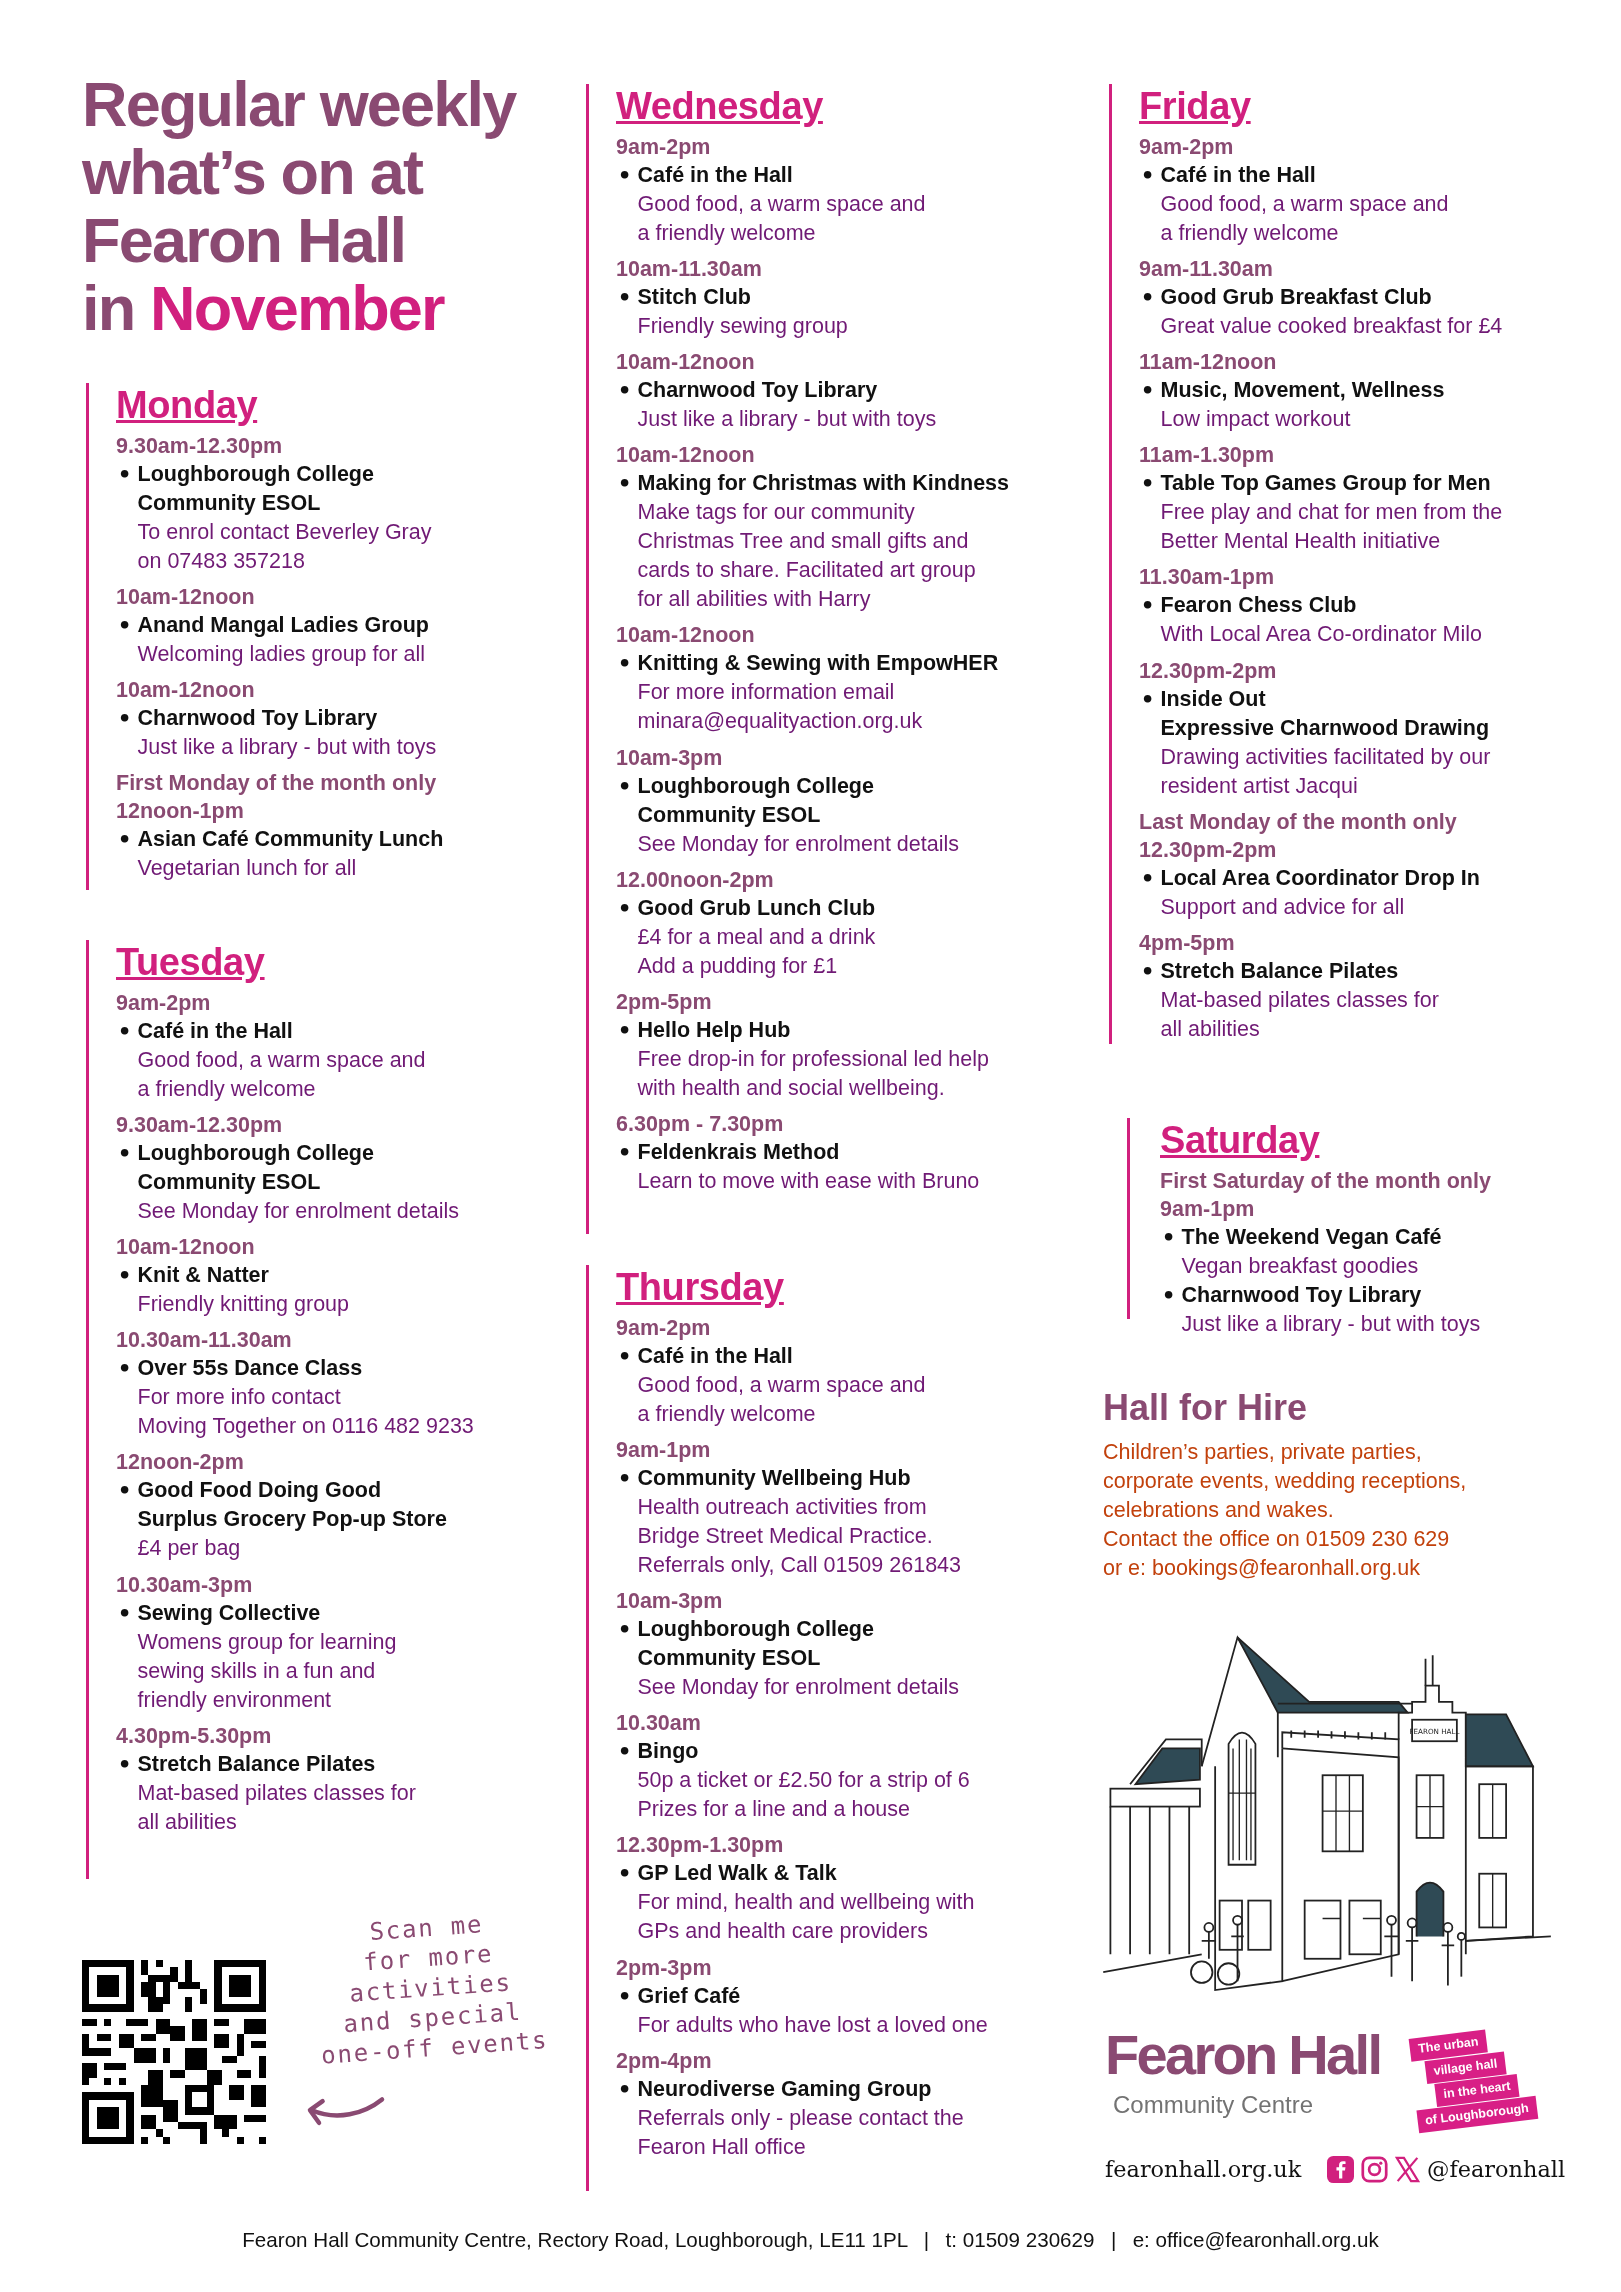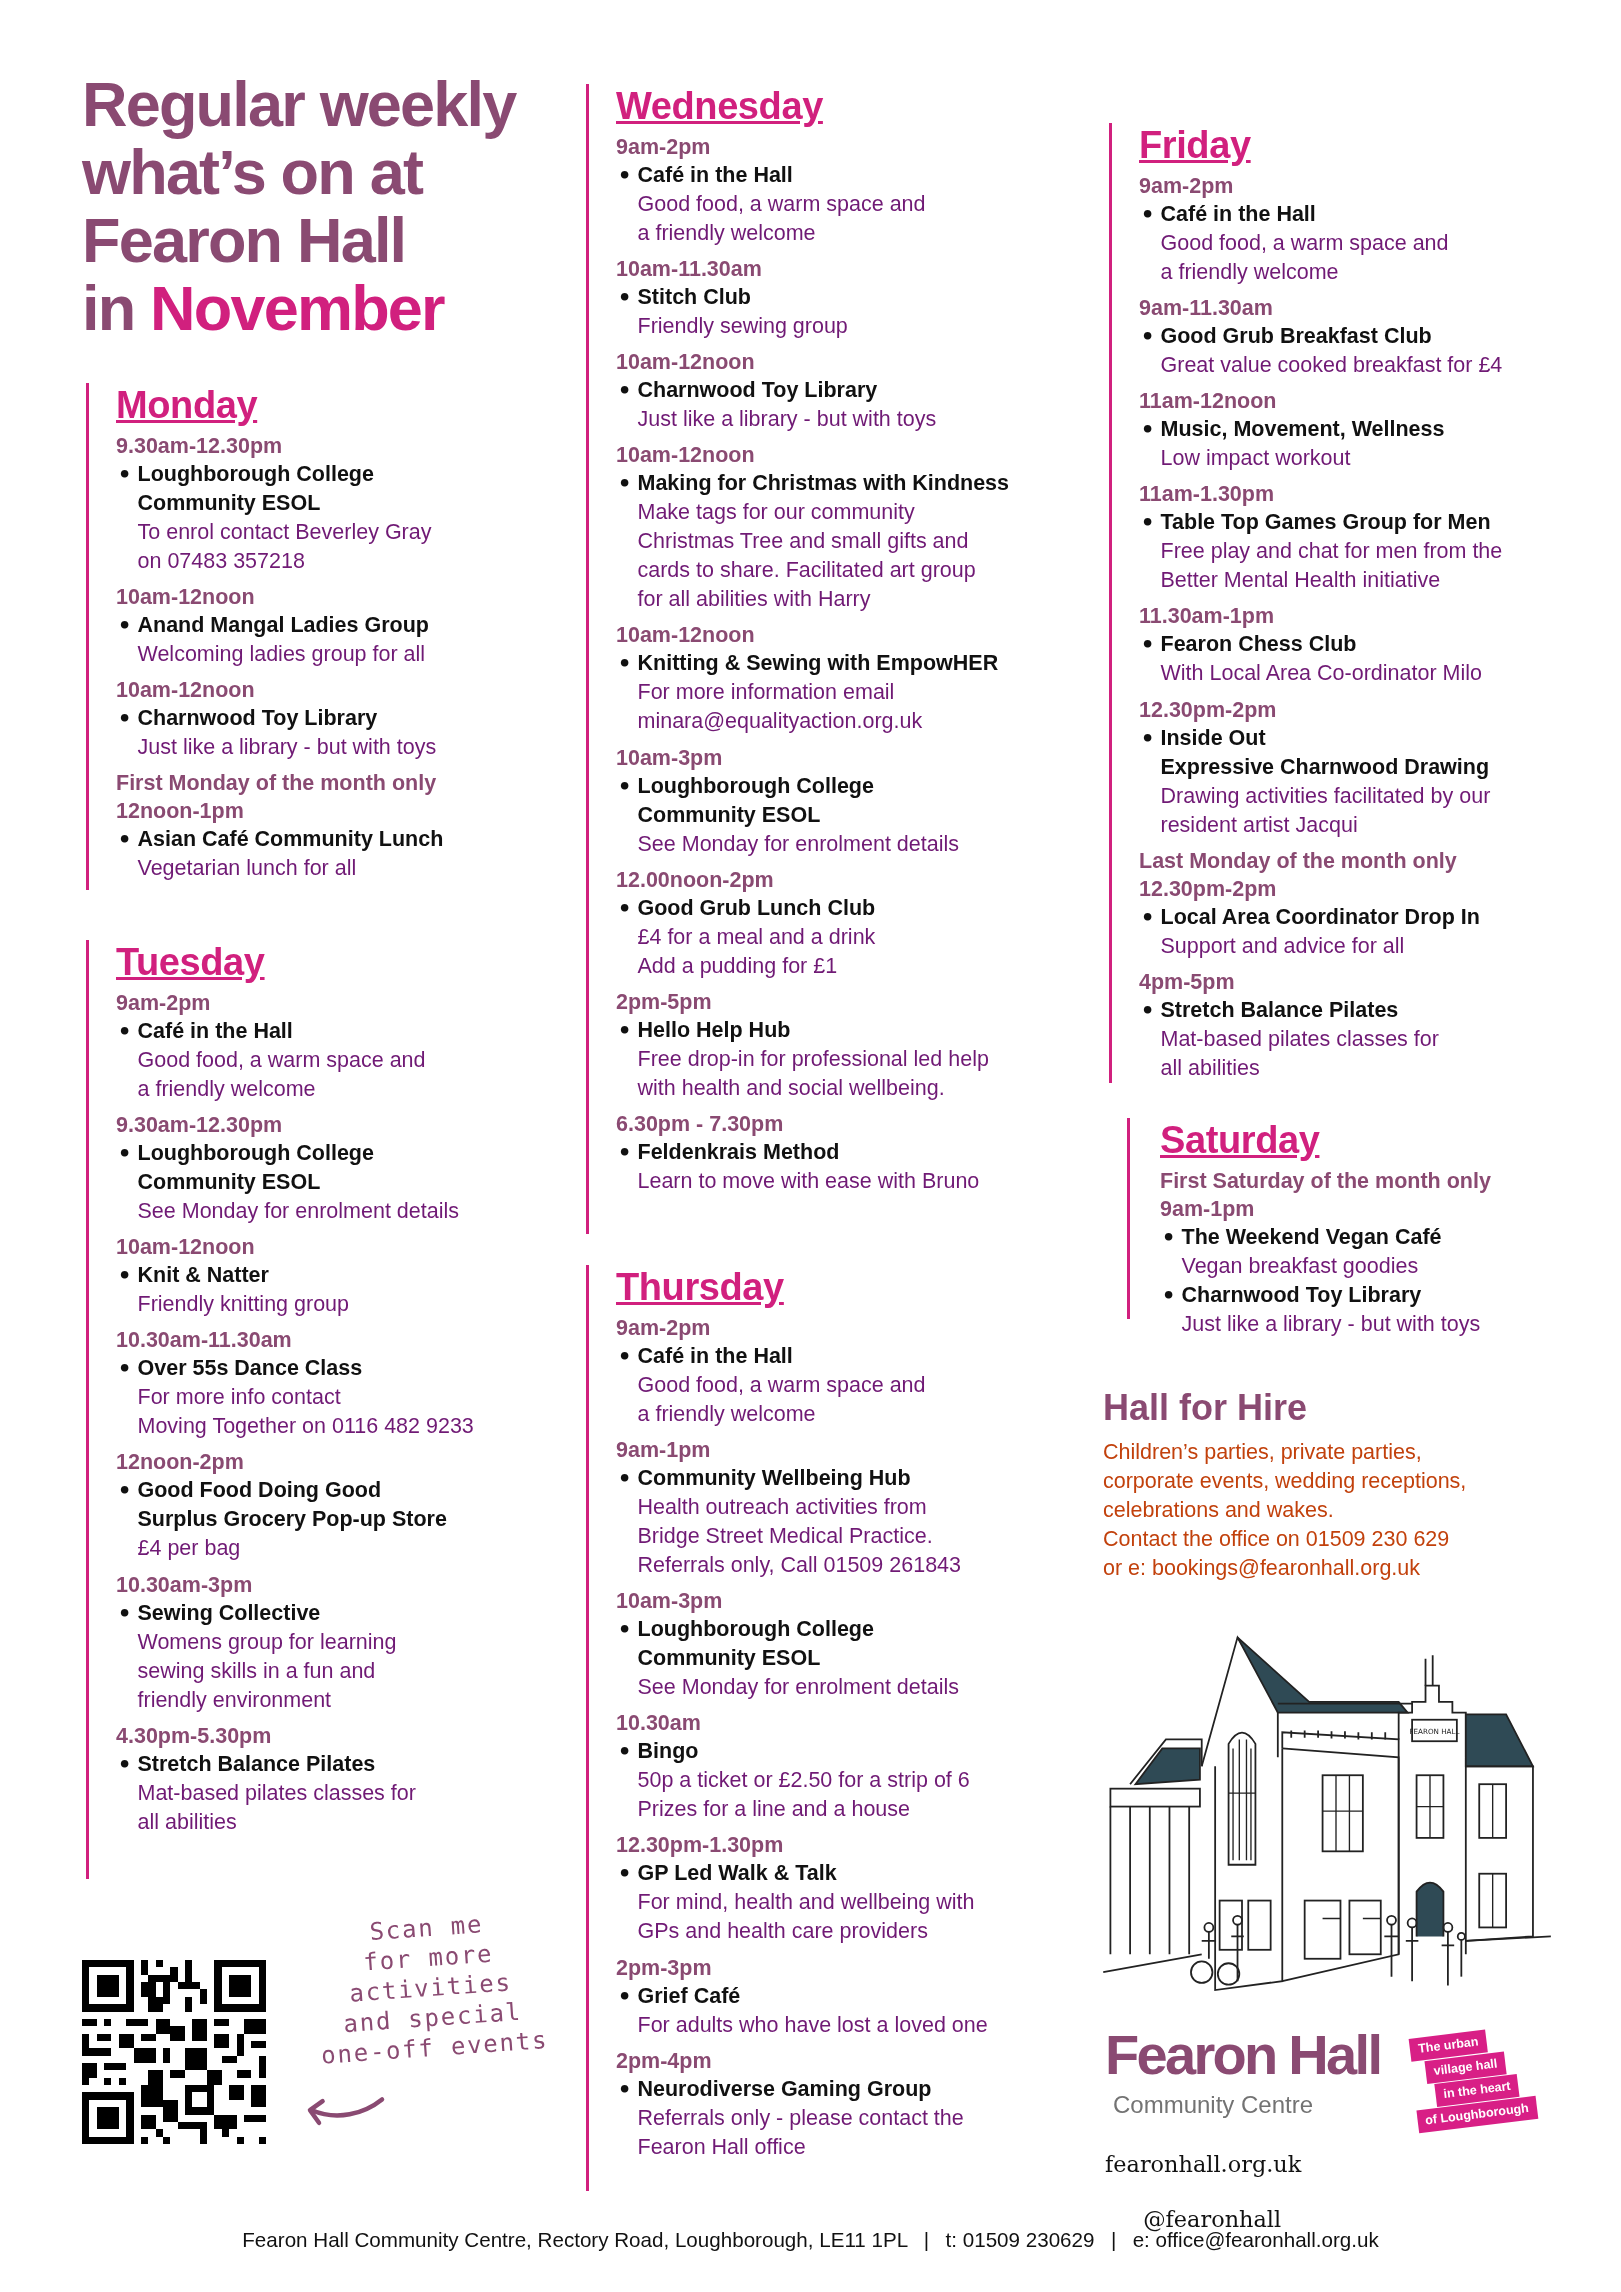--- a/index.html
+++ b/index.html
@@ -41,21 +41,21 @@
     }
     .entry .desc {
       font-family: "Liberation Sans", sans-serif;
       font-size: 21.5px; line-height: 29px; color: #701a75; white-space: pre-line;
     }
 
     #monday   { left: 86px;  top: 383px;  width: 484px; height: 507px; }
     #tuesday  { left: 86px;  top: 940px; width: 484px; height: 939px; }
     #wednesday{ left: 586px; top: 84px;   width: 502px; height: 1150px; }
     #thursday { left: 586px; top: 1265px; width: 502px; height: 926px; }
-    #friday   { left: 1109px;top: 84px;   width: 502px; height: 960px; margin-top: 39px; }
+    #friday   { left: 1109px;top: 84px;   width: 502px; height: 960px; }
     #saturday { left: 1109px;top: 1118px; width: 502px; height: 201px; padding-left: 30px; margin-left: 18px; }
 
     .qr {
       position: absolute; left: 82px; top: 1960px; width: 184px; height: 184px;
     }
     .scan-note {
       position: absolute; left: 296px; top: 1913px; width: 269px;
       font-family: "DejaVu Sans Mono", monospace; font-size: 24px; line-height: 30px;
       color: #8a4a72; text-align: center; transform: rotate(-4deg);
       letter-spacing: 1.8px;
@@ -92,21 +92,21 @@
     .tagline span {
       display: block; width: fit-content; background: #d81f86; color: #fff;
       font-family: "Liberation Sans", sans-serif; font-size: 12.5px; font-weight: bold;
       line-height: 23px; padding: 0 8px; margin-bottom: 0.9px;
     }
     .tagline span:nth-child(1) { margin-left: 5.4px; }
     .tagline span:nth-child(2) { margin-left: 18px; }
     .tagline span:nth-child(3) { margin-left: 25px; }
     .tagline span:nth-child(4) { margin-left: 3.6px; }
 
-    .social { position: absolute; left: 1105px; top: 2151px; height: 36px; display: flex; align-items: center; gap: 7.2px; flex-direction: column; }
+    .social { position: absolute; left: 1105px; top: 2151px; height: 36px; display: flex; align-items: center; gap: 7.2px; }
     .social .site, .social .handle {
       font-family: "DejaVu Serif", serif; font-size: 22.4px; color: #111;
     }
     .social .site { margin-right: 18px; }
     .social svg { display: block; }
 
     .footer {
       position: absolute; left: 0; top: 2228px; width: 1621px; text-align: center;
       font-family: "Liberation Sans", sans-serif; font-size: 20.6px; color: #111;
     }

